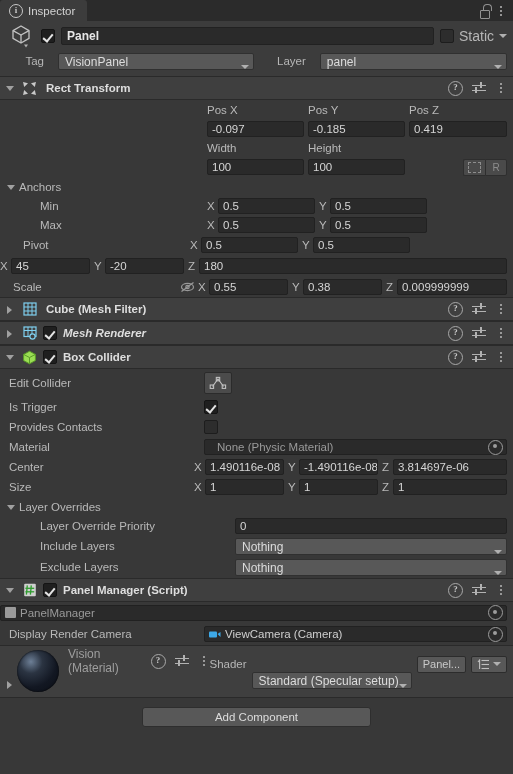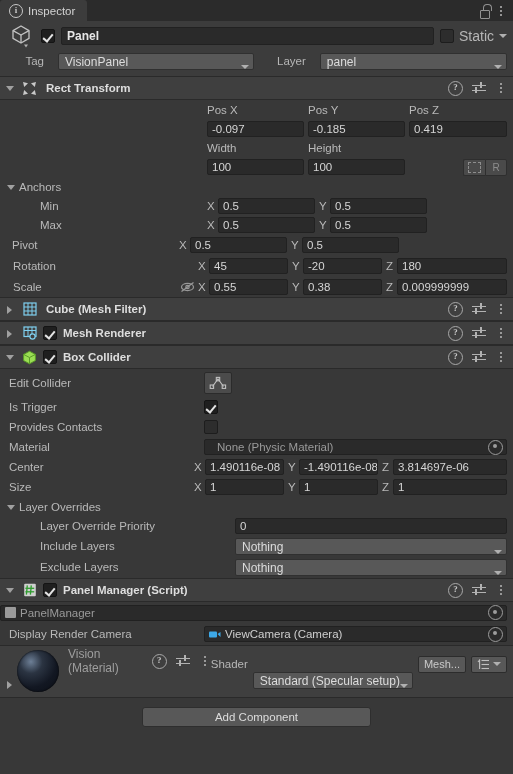--- a/index.html
+++ b/index.html
@@ -243,33 +243,32 @@
       <span class="axis">X</span>
       <div class="field" style="width:97px;margin-right:4px;">
           <span>0.5</span>
         </div>
       <span class="axis">Y</span>
       <div class="field" style="width:97px;">
           <span>0.5</span>
         </div>
     </div>
     <div class="row" style="height:22px;">
-      <span class="rlabel" style="width:167px;padding-left:12px;">Pivot</span>
+      <span class="rlabel" style="width:167px;padding-left:23px;">Pivot</span>
       <span class="axis">X</span>
       <div class="field" style="width:97px;margin-right:4px;">
           <span>0.5</span>
         </div>
       <span class="axis">Y</span>
       <div class="field" style="width:97px;">
           <span>0.5</span>
         </div>
     </div>
 
     <div class="row" style="height:20px;">
-      <span class="rlabel" style="width:185px;padding-left:13px;">Rotation</span>
       <span class="axis">X</span>
       <div class="field" style="width:79px;margin-right:4px;">
           <span>45</span>
         </div>
       <span class="axis">Y</span>
       <div class="field" style="width:79px;margin-right:4px;">
           <span>-20</span>
         </div>
       <span class="axis">Z</span>
       <div class="field" style="flex:1;">
@@ -334,21 +333,21 @@
     <span class="ciconbox">
       <svg width="14" height="14" viewBox="0 0 14 14">
         <rect x="1" y="1" width="12" height="9.5" fill="none" stroke="#7fd0f0" stroke-width="1.2"></rect>
         <line x1="5" y1="1" x2="5" y2="10.5" stroke="#7fd0f0" stroke-width="1"></line>
         <line x1="9" y1="1" x2="9" y2="10.5" stroke="#7fd0f0" stroke-width="1"></line>
         <line x1="1" y1="4.5" x2="13" y2="4.5" stroke="#7fd0f0" stroke-width="1"></line>
         <circle cx="9.5" cy="10.5" r="2.6" fill="#3f3f3f" stroke="#7fd0f0" stroke-width="1.2"></circle>
       </svg>
     </span>
     <span class="chk on"></span>
-    <span class="title" style="margin-left:1px;">Mesh Renderer</span>
+    <span class="title" style="margin-left:1px;font-style:italic;">Mesh Renderer</span>
     <span class="gap"></span>
     <span class="hicons">
       <span class="qicon">?</span>
       <span class="presetico">
           <i class="l1"></i>
           <i class="l2"></i>
           <i class="k1"></i>
           <i class="k2"></i>
         </span>
       <span class="kebab">
@@ -546,21 +545,21 @@
             </span>
         </span>
       </div>
       <div style="display:flex;align-items:center;height:22px;gap:5px;margin-top:3px;">
         <span class="lbl-sm">Shader</span>
         <div class="dd" style="flex:1;margin-top:33px;">
           <span class="ddtext">Standard (Specular setup)</span>
           <span class="caret"></span>
         </div>
         <span class="minibtn" style="padding:0 5px;">
-            <span>Mesh...</span>
+            <span>Panel...</span>
           </span>
         <span class="minibtn" style="width:36px;gap:3px;">
           <svg width="13" height="11" viewBox="0 0 13 11">
             <g stroke="#c0c0c0" stroke-width="1.1">
                 <line x1="4.5" y1="1.5" x2="12" y2="1.5"></line>
                 <line x1="4.5" y1="5.5" x2="12" y2="5.5"></line>
                 <line x1="4.5" y1="9.5" x2="12" y2="9.5"></line>
                 <path d="M1 3 L2.6 1 L2.6 10" fill="none"></path>
               </g>
           </svg>

